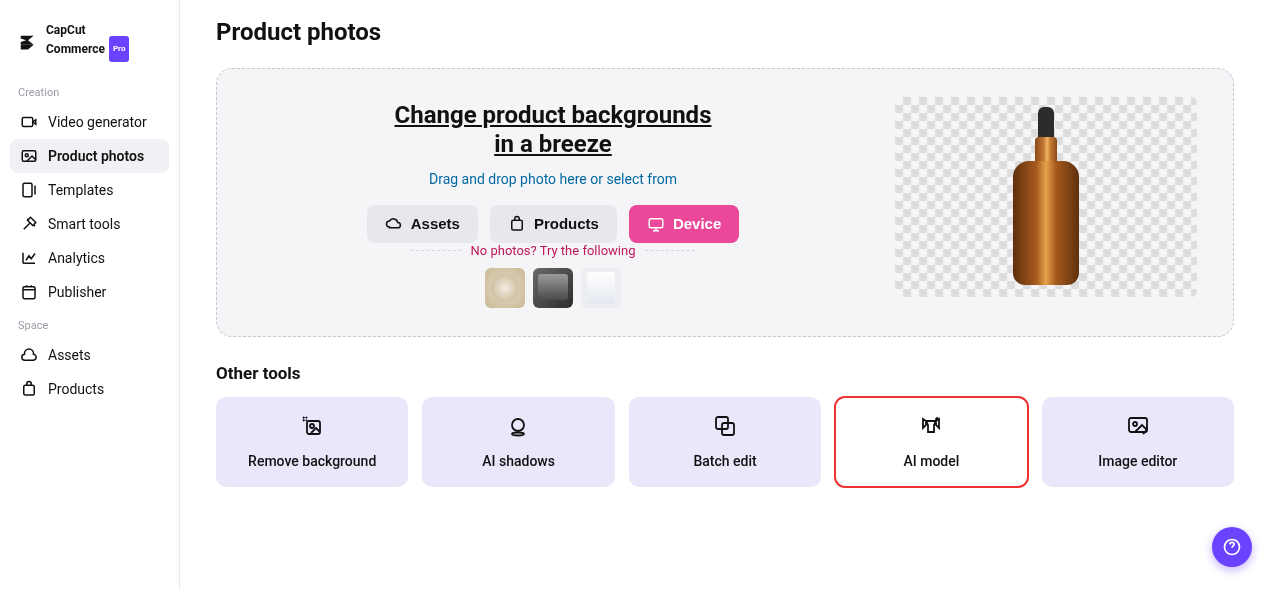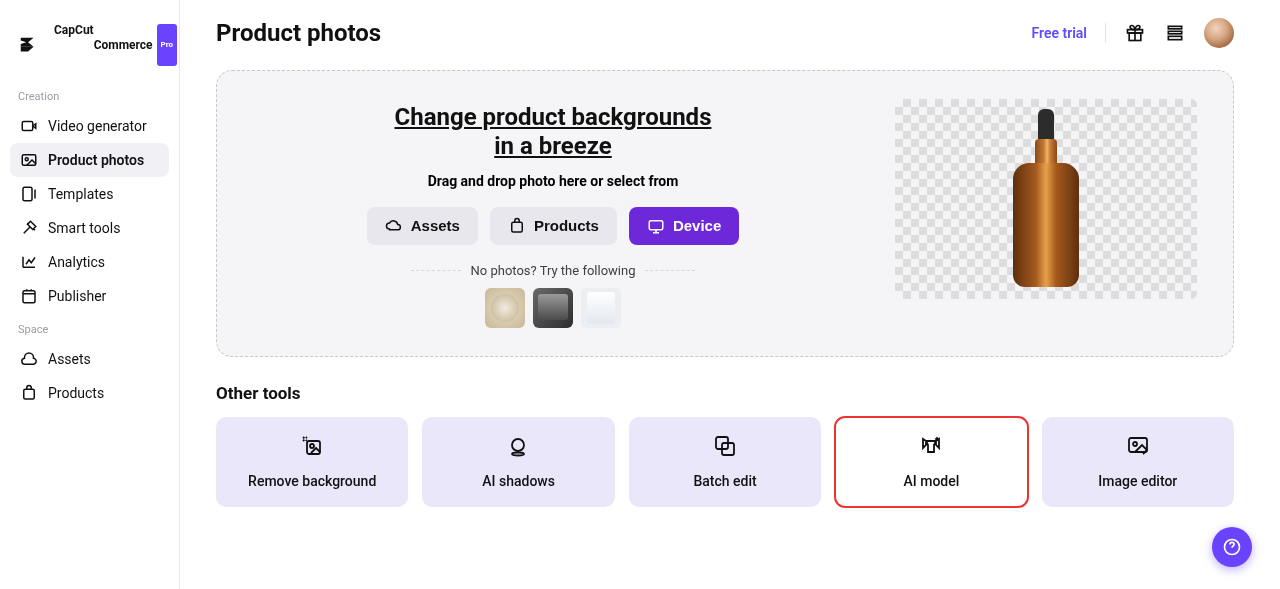--- a/index.html
+++ b/index.html
@@ -4,51 +4,51 @@
 <style>
 * { box-sizing: border-box; margin: 0; padding: 0; }
 body { font-family: -apple-system, BlinkMacSystemFont, "Segoe UI", Roboto, Helvetica, Arial, sans-serif; background: #fff; color: #111; width: 1280px; height: 589px; overflow: hidden; }
 
 .app { display: flex; height: 100%; }
 
 
 .sidebar { width: 180px; border-right: 1px solid #e9e9ed; padding: 18px 10px 0 10px; flex-shrink: 0; }
 .logo { display: flex; align-items: center; gap: 6px; padding: 6px 8px 14px 8px; }
 .logo-mark { width: 22px; height: 22px; }
-.logo-text { display: flex; line-height: 1; margin-left: 8px; }
+.logo-text { display: flex; flex-direction: column; line-height: 1; }
 .logo-text .line1 { font-weight: 700; font-size: 12px; }
 .logo-text .line2 { font-weight: 700; font-size: 12px; display: flex; align-items: center; gap: 4px; }
-.badge-pro { background: #6a43ff; color: #fff; font-size: 8px; font-weight: 700; padding: 17px 4px; border-radius: 3px; }
+.badge-pro { background: #6a43ff; color: #fff; font-size: 8px; font-weight: 700; padding: 9px 4px; border-radius: 3px; }
 
 .side-section-label { font-size: 11px; color: #9b9ba6; padding: 10px 8px 6px; }
 .side-item { display: flex; align-items: center; gap: 10px; padding: 8px 10px; border-radius: 8px; font-size: 14px; cursor: pointer; color: #111; }
 .side-item .icon { width: 18px; height: 18px; display: flex; align-items: center; justify-content: center; flex-shrink: 0; }
 .side-item.active { background: #f1f1f5; font-weight: 600; }
 
 
 .main { flex: 1; padding: 18px 46px 18px 36px; overflow: auto; position: relative; }
 .header { display: flex; align-items: center; justify-content: space-between; margin-bottom: 22px; }
 .title { font-size: 24px; font-weight: 700; }
 .header-right { display: flex; align-items: center; gap: 18px; }
 .free-trial { color: #5b4dff; font-weight: 600; font-size: 14px; cursor: pointer; }
 .vsep { width: 1px; height: 20px; background: #e5e5ea; }
 .hicon { width: 22px; height: 22px; cursor: pointer; display: flex; align-items: center; justify-content: center; }
 .avatar { width: 30px; height: 30px; border-radius: 50%; background: radial-gradient(circle at 40% 35%, #f2d5c2 0%, #d8a683 40%, #a36a44 75%, #6e3f22 100%); cursor: pointer; }
 
 
 .hero { border: 1.5px dashed #c7c7d1; border-radius: 16px; background: #f5f5f8; display: flex; padding: 28px 36px 28px 26px; gap: 32px; }
 .hero-left { flex: 1; display: flex; flex-direction: column; align-items: center; text-align: center; padding-top: 4px; }
 .hero-title { font-size: 24px; font-weight: 700; line-height: 1.2; max-width: 340px; text-decoration: underline; }
-.hero-sub { font-size: 14px; color: #000000; margin-top: 12px; font-weight: bold; }
+.hero-sub { font-size: 14px; color: #0369a1; margin-top: 12px; }
 .btn-row { display: flex; gap: 12px; margin-top: 18px; }
 .btn { display: flex; align-items: center; gap: 8px; padding: 10px 18px; border-radius: 8px; font-size: 15px; font-weight: 600; cursor: pointer; border: none; }
 .btn.light { background: #e7e7ed; color: #111; }
-.btn.dark { background: #6d28d9; color: #fff; align-items: center; }
+.btn.dark { background: #ec4899; color: #fff; align-items: center; }
 .btn .icon { width: 18px; height: 18px; display: flex; align-items: center; justify-content: center; }
-.try-row { display: flex; align-items: center; gap: 10px; margin-top: 18px; color: #404040; font-size: 13px; }
+.try-row { display: flex; align-items: center; gap: 10px; color: #be185d; font-size: 13px; }
 .try-row .dash { flex: 0 0 50px; border-top: 1px dashed #d5d5de; }
 .samples { display: flex; gap: 8px; margin-top: 10px; }
 .sample { width: 40px; height: 40px; border-radius: 6px; cursor: pointer; background: #e2d9c9; }
 .sample.s1 { background: radial-gradient(circle at 50% 50%, #e9e0cf 0%, #dacdb2 45%, #c8b795 100%); position: relative; }
 .sample.s1::after { content: ""; position: absolute; inset: 6px; border-radius: 50%; background: radial-gradient(circle, #f2ece0 0%, #d1c4a8 65%, #bba982 100%); }
 .sample.s2 { background: linear-gradient(135deg, #6a6a6a 0%, #2c2c2c 100%); position: relative; }
 .sample.s2::after { content: ""; position: absolute; inset: 6px 5px 8px 5px; background: linear-gradient(180deg, #9a9a9a 0%, #4b4b4b 100%); border-radius: 3px; }
 .sample.s3 { background: #eceef2; position: relative; }
 .sample.s3::after { content: ""; position: absolute; inset: 4px 6px; background: linear-gradient(180deg, #ffffff 0%, #e3e8ef 100%); border-radius: 3px; }
 
@@ -170,39 +170,20 @@
             <path d="M9 7V5a3 3 0 016 0v2"></path>
           </svg>
       </span>
       <span>Products</span>
     </div>
   </aside>
 
   <main class="main">
     <div class="header">
       <h1 class="title">Product photos</h1>
-      <div class="header-right">
-        <span class="free-trial">Free trial</span>
-        <span class="vsep"></span>
-        <span class="hicon">
-          <svg viewBox="0 0 24 24" width="20" height="20" fill="none" stroke="#111" stroke-width="2">
-              <rect x="3" y="8" width="18" height="4"></rect>
-              <rect x="5" y="12" width="14" height="9"></rect>
-              <path d="M12 8v13M12 8s-1-5-4-5-3 5 4 5m0 0s1-5 4-5 3 5-4 5"></path>
-            </svg>
-        </span>
-        <span class="hicon">
-          <svg viewBox="0 0 24 24" width="20" height="20" fill="none" stroke="#111" stroke-width="2">
-              <rect x="4" y="4" width="16" height="3"></rect>
-              <rect x="4" y="10" width="16" height="3"></rect>
-              <rect x="4" y="16" width="16" height="4"></rect>
-            </svg>
-        </span>
-        <div class="avatar"></div>
-      </div>
     </div>
 
     <div class="hero">
       <div class="hero-left">
         <div class="hero-title">Change product backgrounds in a breeze</div>
         <div class="hero-sub">Drag and drop photo here or select from</div>
         <div class="btn-row">
           <button class="btn light">
             <span class="icon">
               <svg viewBox="0 0 24 24" width="18" height="18" fill="none" stroke="#111" stroke-width="2">

